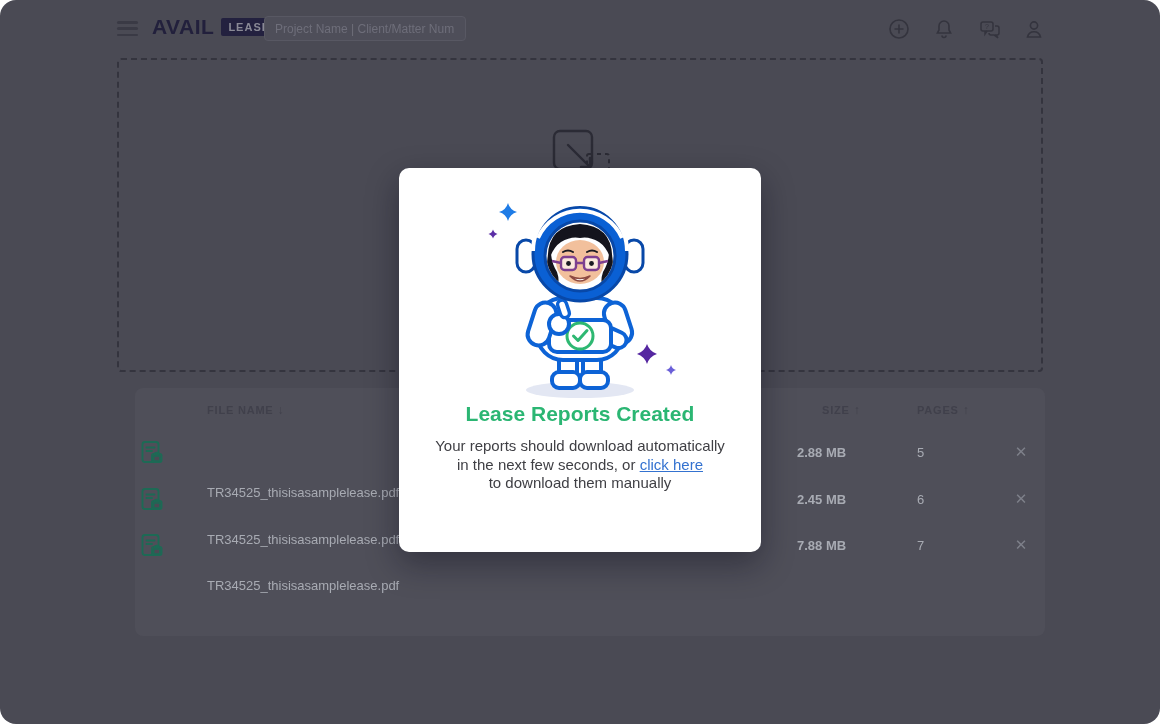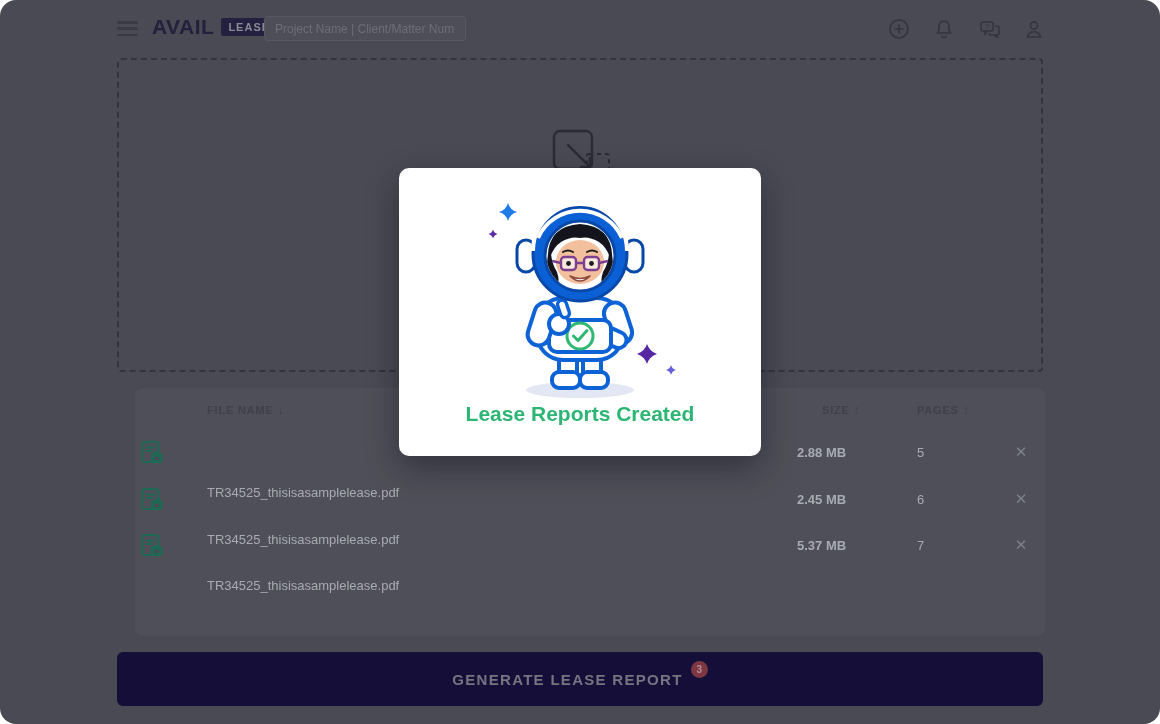--- a/index.html
+++ b/index.html
@@ -72,21 +72,21 @@
   
   .generate-btn{position:absolute;left:117px;top:652px;width:926px;height:54px;
     background:var(--btn-bg);border:none;border-radius:6px;cursor:pointer;
     display:flex;align-items:center;justify-content:center;}
   .generate-label{font-size:15px;font-weight:700;letter-spacing:1.3px;color:var(--btn-text);}
   .generate-badge{display:inline-block;width:17px;height:17px;border-radius:50%;
     background:var(--badge-bg);color:var(--badge-text);font-size:10px;font-weight:700;
     line-height:17px;text-align:center;margin-left:8px;transform:translateY(-10px);}
   
   .backdrop{position:absolute;inset:0;background:transparent;}
-  .modal{position:absolute;left:399px;top:168px;width:362px;height:288px;
+  .modal{position:absolute;left:399px;top:168px;width:362px;height:384px;
     background:#ffffff;border-radius:10px;box-shadow:0 12px 32px rgba(10,10,25,.4);
     text-align:center;}
   .astronaut{display:block;margin:34px auto 0;}
   .modal-title{font-size:21px;font-weight:700;color:var(--title-green);margin-top:2px;}
   .modal-body{font-size:15px;line-height:18.5px;color:var(--body-text);margin-top:11px;}
   .modal-body a{color:var(--link-blue);text-decoration:underline;cursor:pointer;}
 </style>
 </head>
 <body>
 
@@ -187,29 +187,25 @@
 
   <div class="file-row row-3">
     <svg class="file-icon" width="24" height="26" viewBox="0 0 24 26" fill="none" stroke="currentColor" stroke-width="1.9">
       <rect x="2.5" y="2" width="16" height="20" rx="2.5"></rect>
       <path d="M6.5 7.5h8M6.5 11h5.5" stroke-linecap="round"></path>
       <rect x="12" y="14" width="9.5" height="8" rx="1.8" fill="var(--backdrop)"></rect>
       <path d="M14.5 16v-1.3a2.2 2.2 0 0 1 4.4 0V16" stroke-width="1.7"></path>
       <rect x="13.6" y="16" width="6.4" height="5" rx="1.2" stroke-width="1.7"></rect>
     </svg>
     <span class="file-name">TR34525_thisisasamplelease.pdf</span>
-    <span class="file-size">5.37 MB</span>
+    <span class="file-size">7.88 MB</span>
     <span class="file-pages">7</span>
     <button class="row-remove">✕</button>
   </div>
 
-  <button class="generate-btn">
-    <span class="generate-label">GENERATE LEASE REPORT</span>
-    <span class="generate-badge">3</span>
-  </button>
 
   <div class="backdrop"></div>
 
   <div class="modal">
     <svg class="astronaut" width="210" height="198" viewBox="0 0 210 198">
 
       <path d="M33,1 Q35,8 42,10 Q35,12 33,19 Q31,12 24,10 Q31,8 33,1 Z" fill="#1f7ce6"></path>
       <path d="M18,27.5 Q19,31 22.5,32 Q19,33 18,36.5 Q17,33 13.5,32 Q17,31 18,27.5 Z" fill="#5b2ea6"></path>
       <path d="M172,142 Q174.5,149.5 182,152 Q174.5,154.5 172,162 Q169.5,154.5 162,152 Q174.5? 0 0 0Z" fill="none"></path>
       <path d="M172,142 Q174.5,149.5 182,152 Q174.5,154.5 172,162 Q169.5,154.5 162,152 Q169.5,149.5 172,142 Z" fill="#5527a0"></path>
@@ -257,15 +253,20 @@
         <rect x="109" y="55" width="15" height="13" rx="3.5" fill="rgba(255,255,255,.65)" stroke="#7d3f8f" stroke-width="2.4"></rect>
         <path d="M101,61 h8 M86,61 l-9,-2 M124,61 l9,-2" fill="none" stroke="#7d3f8f" stroke-width="2.4"></path>
         <circle cx="93.5" cy="61.5" r="2.4" fill="#1b1b22"></circle>
         <circle cx="116.5" cy="61.5" r="2.4" fill="#1b1b22"></circle>
         <path d="M95,74 Q105,84 115,74 Q105,79 95,74 Z" fill="#fff" stroke="#8c4a42" stroke-width="1.6" stroke-linejoin="round"></path>
       </g>
     </svg>
 
     <h2 class="modal-title">Lease Reports Created</h2>
 
+    <p class="modal-body">
+      <span>Your reports should download automatically</span><br>
+      <span>in the next few seconds, or </span><a>click here</a><br>
+      <span>to download them manually</span>
+    </p>
   </div>
 
 </div>
 
 </body></html>

